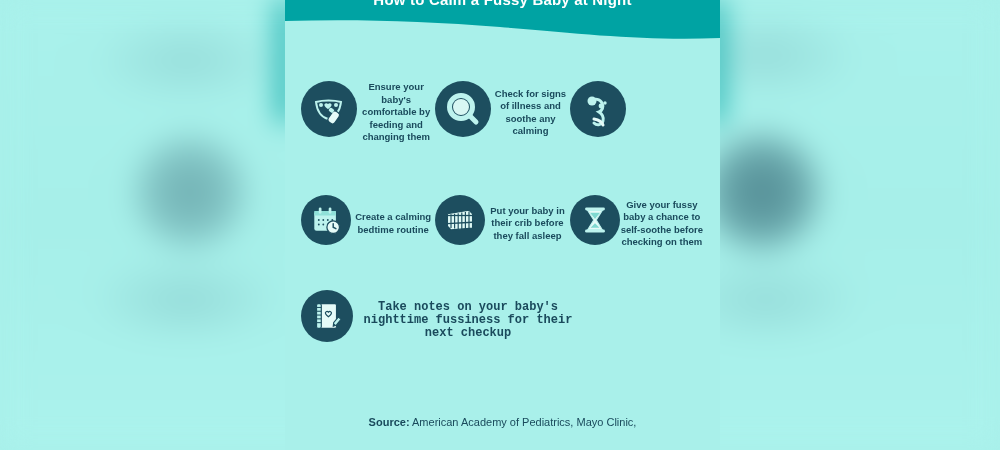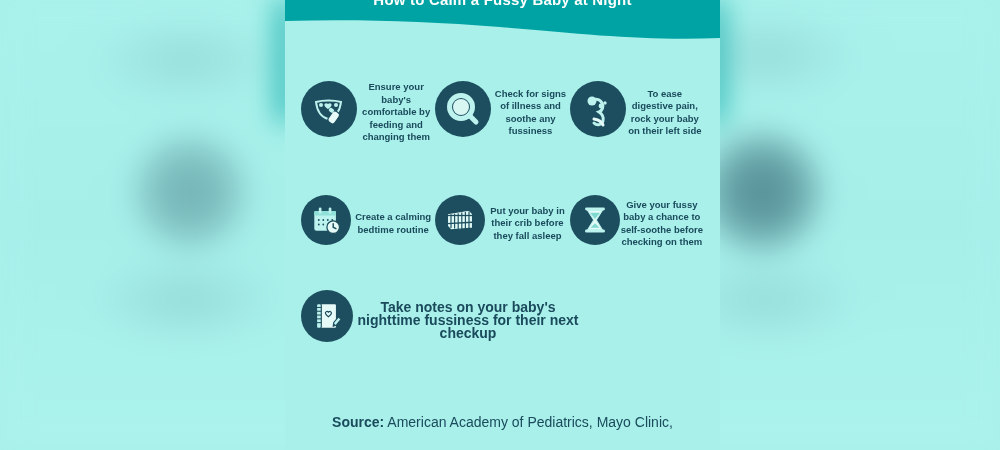--- a/index.html
+++ b/index.html
@@ -49,25 +49,25 @@
   .tip.row2{height:100px;}
   .tip.wide{width:100%;height:92px;}
   .ic{width:56px;height:56px;border-radius:50%;background:#1d4e5f;
       display:flex;align-items:center;justify-content:center;flex:0 0 auto;}
   .tip.row2 .ic{width:50px;height:50px;}
   .tip.wide .ic{width:52px;height:52px;}
   .cap{
     margin-top:7px;text-align:center;color:#1a4a5c;
     font-size:9.5px;line-height:12.5px;font-weight:bold;max-width:108px;
   }
-  .tip.wide .cap{max-width:230px;font-size:14px;line-height:13px;margin-top:8px;}
+  .tip.wide .cap{max-width:230px;font-size:12px;line-height:13px;margin-top:8px;font-family:Liberation Mono, monospace;}
   
   #source{
     position:absolute;left:0;bottom:22px;width:100%;text-align:center;
-    color:#1a4a5c;font-size:14px;line-height:12px;
+    color:#1a4a5c;font-size:11px;line-height:12px;
   }
   #source .sb{font-weight:bold;}
   #source .it{font-style:italic;}
 </style>
 </head>
 <body>
 
 <div id="backdrop">
   <div class="bd-strip l"></div>
   <div class="bd-strip r"></div>
@@ -99,34 +99,33 @@
     </div>
 
     <div class="tip row1">
       <div class="ic">
         <svg width="40" height="40" viewBox="0 0 40 40">
           <circle cx="18" cy="18" r="11.5" fill="none" stroke="#bdf3ee" stroke-width="5"></circle>
           <circle cx="18" cy="18" r="8" fill="#d8f7f3"></circle>
           <path d="M26 26 L33 33" stroke="#bdf3ee" stroke-width="5" stroke-linecap="round"></path>
         </svg>
       </div>
-      <div class="cap">Check for signs of illness and soothe any fussiness</div>
+      <div class="cap">Check for signs of illness and soothe any calming</div>
     </div>
 
     <div class="tip row1">
       <div class="ic">
         <svg width="40" height="40" viewBox="0 0 40 40">
           <path d="M13 12 c4-3 9-2 11 2 c2 4 0 8-3 9 c3 2 5 5 4 9 c-1 4-6 5-9 2" fill="none" stroke="#bdf3ee" stroke-width="3" stroke-linecap="round"></path>
           <circle cx="14" cy="12" r="4.5" fill="#bdf3ee"></circle>
           <circle cx="23" cy="17" r="2.4" fill="#bdf3ee"></circle>
           <circle cx="27" cy="14" r="1.7" fill="#bdf3ee"></circle>
           <path d="M16 30 c5 1 8 3 9 6" fill="none" stroke="#e6fbf8" stroke-width="3" stroke-linecap="round"></path>
         </svg>
       </div>
-      <div class="cap">To ease digestive pain, rock your baby on their left side</div>
     </div>
 
     <div class="tip row2">
       <div class="ic">
         <svg width="36" height="36" viewBox="0 0 40 40">
           <rect x="7" y="10" width="24" height="22" rx="2.5" fill="#bdf3ee"></rect>
           <rect x="7" y="10" width="24" height="5" fill="#8fe0d8"></rect>
           <rect x="12" y="6" width="3" height="7" rx="1.5" fill="#bdf3ee"></rect>
           <rect x="23" y="6" width="3" height="7" rx="1.5" fill="#bdf3ee"></rect>
           <g fill="#1d4e5f">

